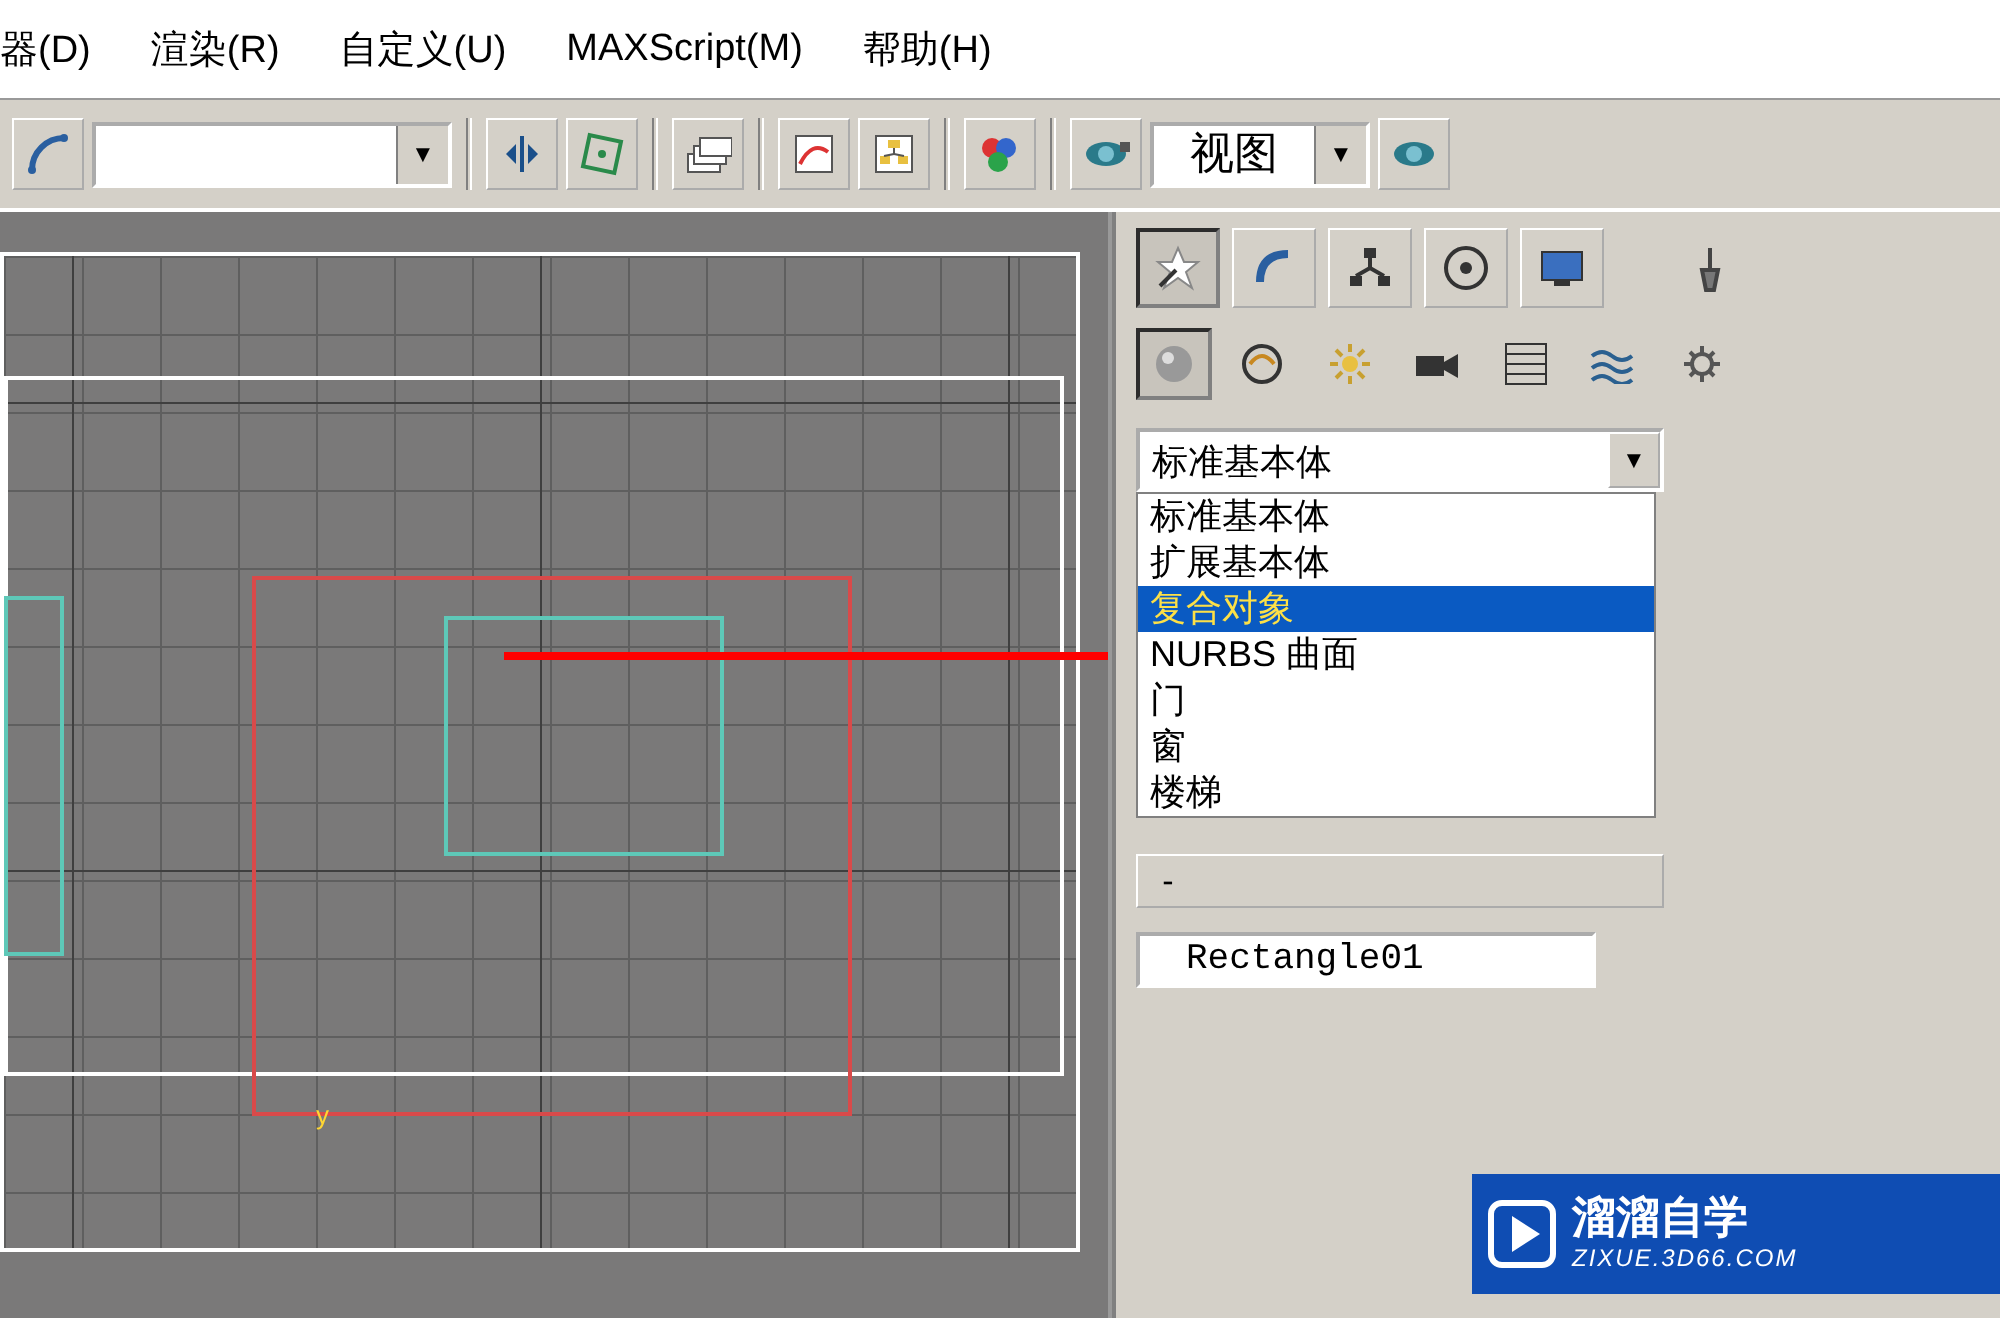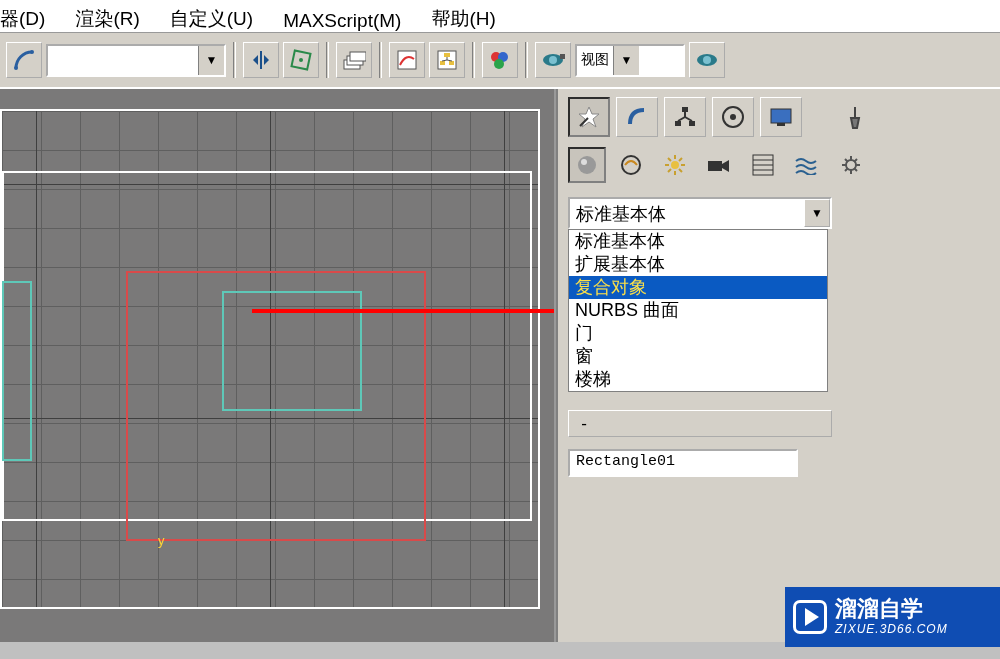--- a/index.html
+++ b/index.html
@@ -7,23 +7,23 @@
     font-family: "SimSun", "Microsoft YaHei", sans-serif;
     font-size: 14px;
     background: #c0c0c0;
     width: 1000px;
     height: 659px;
     overflow: hidden;
     position: relative;
   }
   .menubar {
     background: #fff;
-    height: 33px;
-    display: flex;
-    align-items: flex-end;
+    height: 50px;
+    display: flex;
+    align-items: center;
     gap: 30px;
     padding-left: 0;
     font-size: 19px;
     border-bottom: 1px solid #999;
   }
   .menubar span { cursor: default; }
   .toolbar {
     background: #d4d0c8;
     height: 56px;
     display: flex;
@@ -234,30 +234,30 @@
   }
   .rollup-hdr .label {
     flex: 1;
     text-align: center;
   }
   .name-input {
     margin-top: 12px;
     border: 2px inset #fff;
     background: #fff;
     height: 28px;
-    padding: 2px 6px;
+    padding: 2px 23px;
     font-family: "Courier New", monospace;
-    font-size: 15px;
+    font-size: 18px;
     width: 230px;
   }
   .brand-badge {
     position: absolute;
     right: 0;
     bottom: 12px;
-    width: 215px;
+    width: 264px;
     height: 60px;
     background: #0f4db3;
     color: #fff;
     display: flex;
     align-items: center;
     padding: 0 8px;
     gap: 8px;
   }
   .brand-badge .play {
     width: 34px;
@@ -352,21 +352,21 @@
   </div>
   <div class="sep"></div>
   <div class="tb-btn">
     <svg width="26" height="22">
         <ellipse cx="13" cy="11" rx="10" ry="6" fill="#2a7a8a"></ellipse>
         <circle cx="13" cy="11" r="4" fill="#7ac0d0"></circle>
         <rect x="20" y="5" width="5" height="5" fill="#555"></rect>
       </svg>
   </div>
   <div class="tb-dropdown" style="width:110px">
-    <div class="text" style="font-size:14px;padding:3px 4px">视图</div>
+    <div class="text" style="font-size:22px;padding:3px 18px">视图</div>
     <div class="arrow">▼</div>
   </div>
   <div class="tb-btn">
     <svg width="26" height="22">
         <ellipse cx="13" cy="11" rx="10" ry="6" fill="#2a7a8a"></ellipse>
         <circle cx="13" cy="11" r="4" fill="#7ac0d0"></circle>
       </svg>
   </div>
 </div>
 

